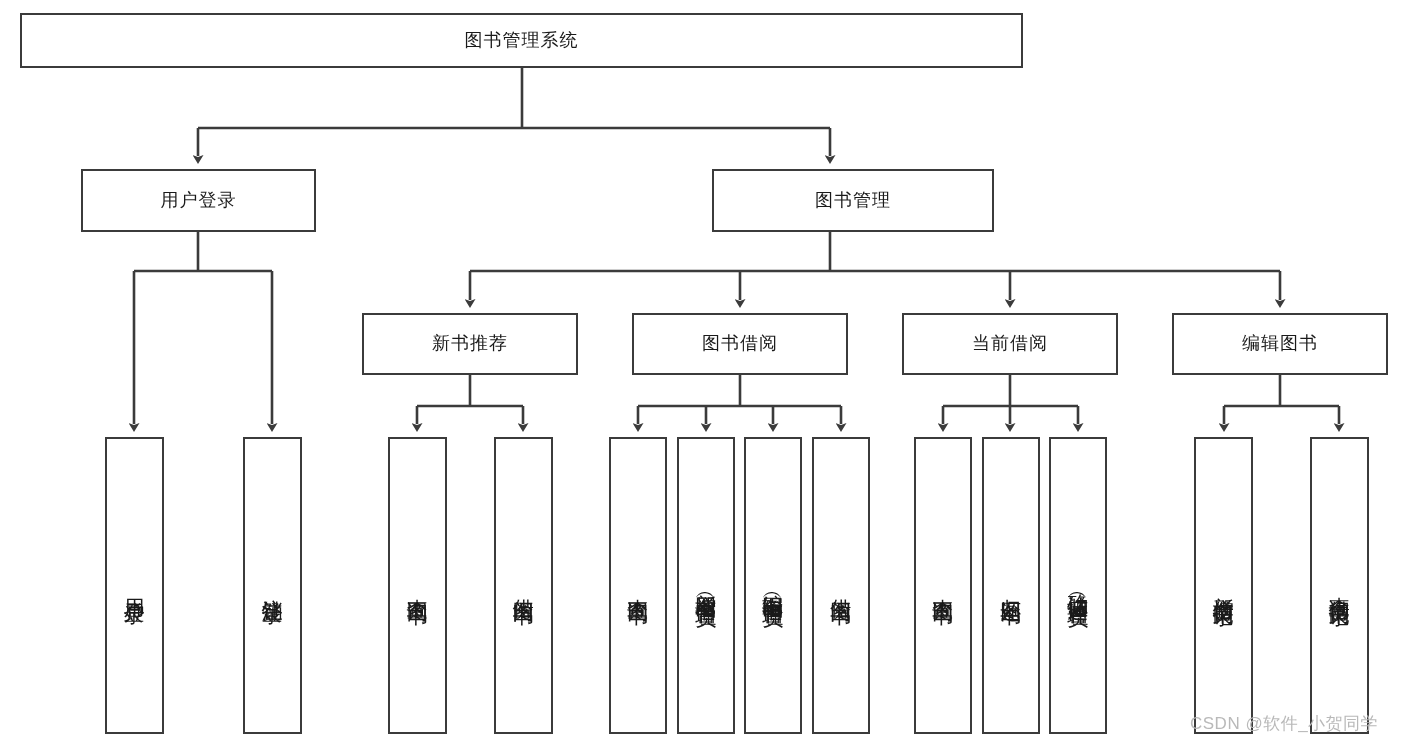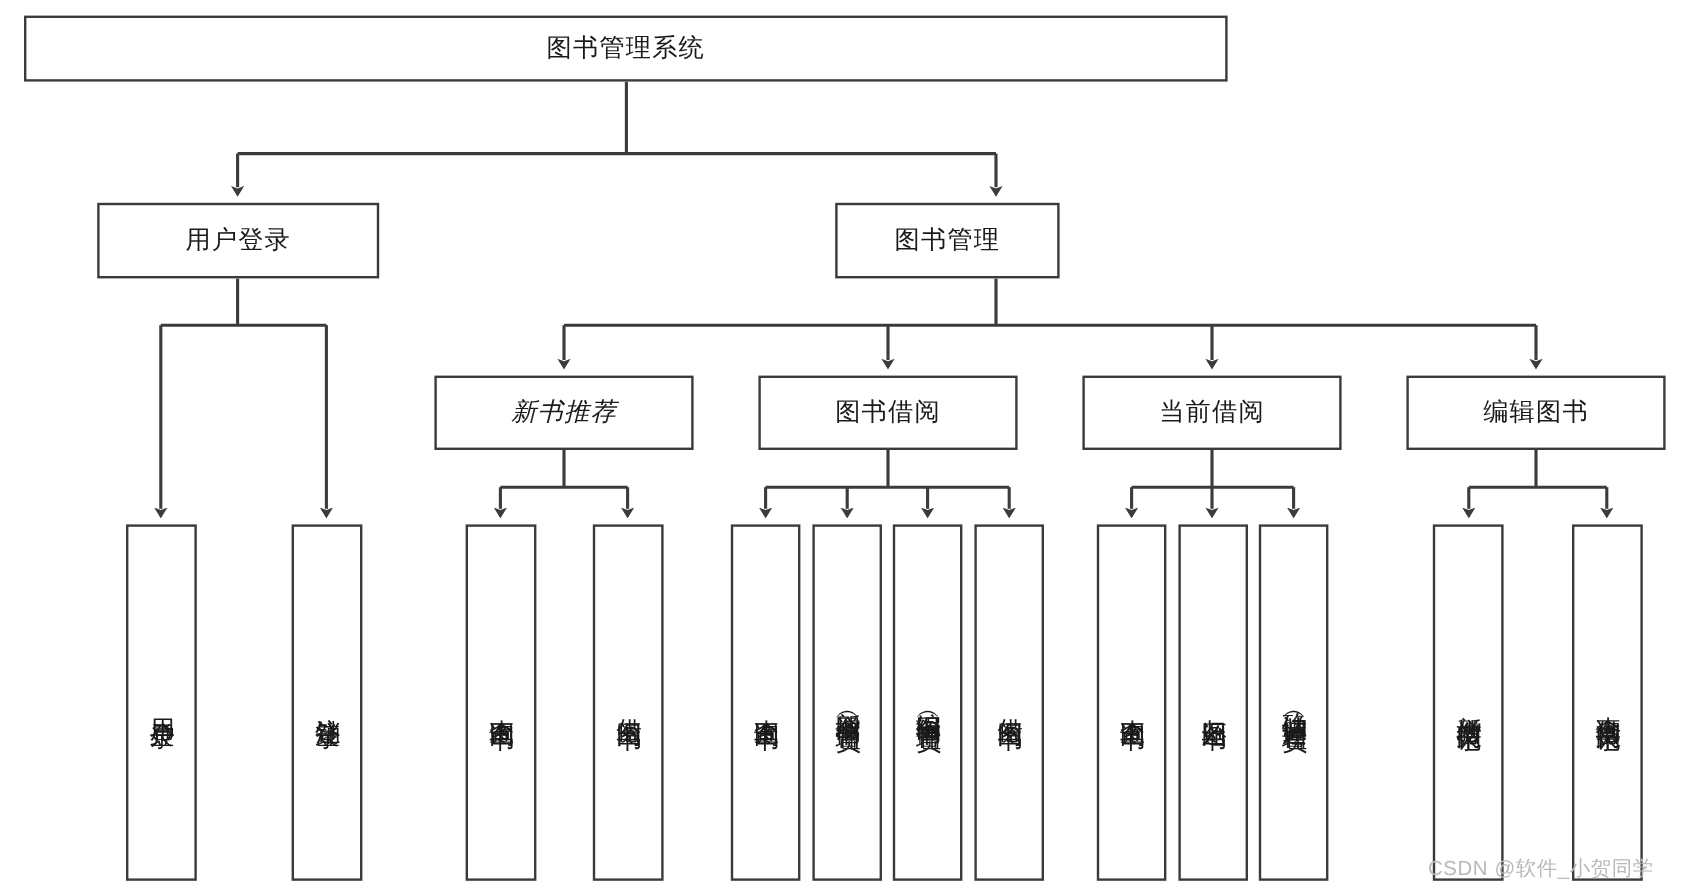--- a/index.html
+++ b/index.html
@@ -30,21 +30,21 @@
     box-sizing: border-box;
     background: #ffffff;
     border: 2px solid #3b3b3b;
     display: flex;
     align-items: center;
     justify-content: center;
     color: #1a1a1a;
     z-index: 2;
   }
   .node-h {
-    font-size: 21px;
+    font-size: 18px;
     letter-spacing: 1px;
     line-height: 1.1;
     white-space: nowrap;
   }
   .node-v {
     font-size: 21px;
     letter-spacing: 2px;
     line-height: 1.12;
     writing-mode: vertical-rl;
     text-orientation: upright;
@@ -118,25 +118,25 @@
     </g>
   </svg>
 
   <div class="node node-h" style="left:20px; top:13px; width:1003px; height:55px;">
     <span>图书管理系统</span>
   </div>
 
   <div class="node node-h" style="left:81px; top:169px; width:235px; height:63px;">
     <span>用户登录</span>
   </div>
-  <div class="node node-h" style="left:696px; top:169px; width:187px; height:63px;">
+  <div class="node node-h" style="left:712px; top:169px; width:282px; height:63px;">
     <span>图书管理</span>
   </div>
 
-  <div class="node node-h" style="left:362px; top:313px; width:216px; height:62px;font-style:italic;">
+  <div class="node node-h" style="left:362px; top:313px; width:216px; height:62px;">
     <span>新书推荐</span>
   </div>
   <div class="node node-h" style="left:632px; top:313px; width:216px; height:62px;align-items:center;">
     <span>图书借阅</span>
   </div>
   <div class="node node-h" style="left:902px; top:313px; width:216px; height:62px;">
     <span>当前借阅</span>
   </div>
   <div class="node node-h" style="left:1172px; top:313px; width:216px; height:62px;">
     <span>编辑图书</span>

